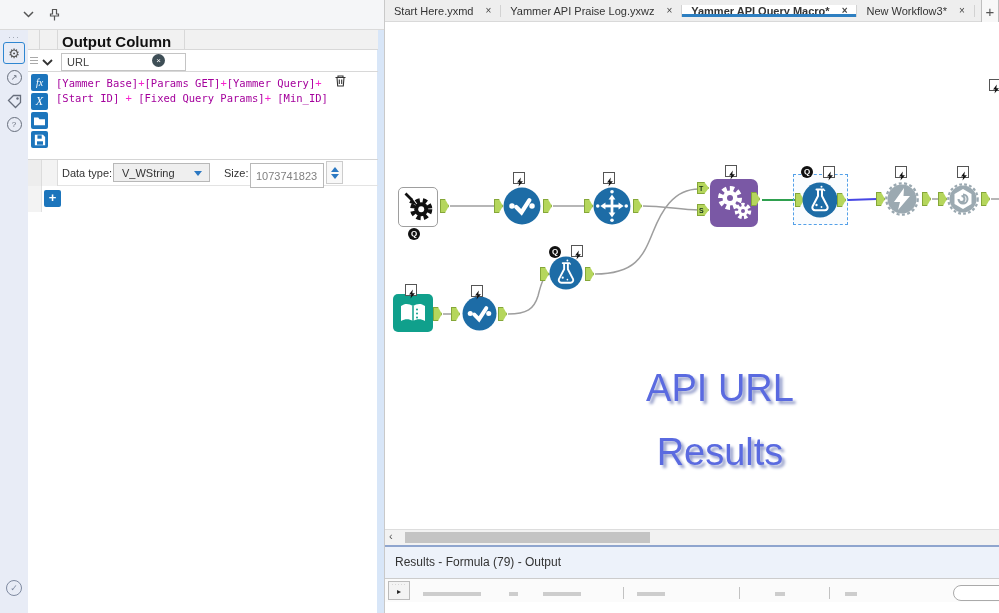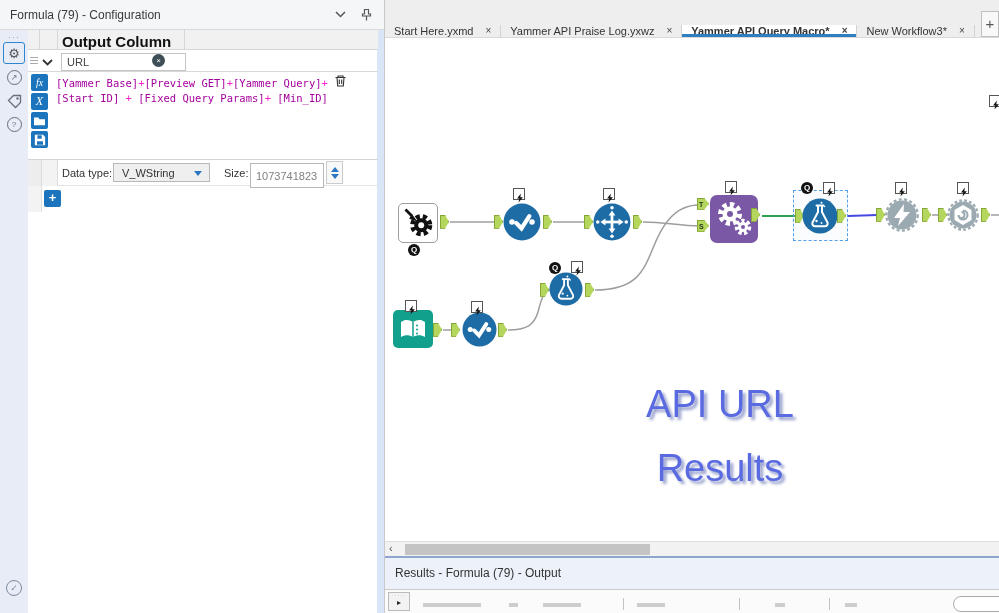--- a/index.html
+++ b/index.html
@@ -60,21 +60,21 @@
   .spinner { position:absolute; left:298px; top:1px; width:17px; height:23px; background:#f8f8f8; border:1px solid #ccc; display:flex; flex-direction:column; align-items:center; justify-content:center; gap:2px; }
   .tri-up { width:0; height:0; border-left:4px solid transparent; border-right:4px solid transparent; border-bottom:5px solid #2b78c2; }
   .tri-dn { width:0; height:0; border-left:4px solid transparent; border-right:4px solid transparent; border-top:5px solid #2b78c2; }
 
   .add-row { position:absolute; left:0; top:156px; width:350px; height:26px; }
   .add-gut { position:absolute; left:0; top:0; width:14px; height:26px; background:#f3f3f3; border-right:1px solid #e0e0e0; }
   .add-btn { position:absolute; left:16px; top:4px; width:17px; height:17px; background:#1c75bc; border-radius:2px; color:#fff; font-size:13px; font-weight:bold; text-align:center; line-height:16px; }
 
   
   .right-panel { width:614px; height:613px; display:flex; flex-direction:column; }
-  .tabbar { height:38px; background:#eeeeee; border-bottom:1px solid #d9d9d9; display:flex; align-items:flex-end; }
+  .tabbar { height:22px; background:#eeeeee; border-bottom:1px solid #d9d9d9; display:flex; align-items:center; }
   .tab { display:flex; align-items:center; padding:0 9px; border-right:1px solid #d2d2d2; font-size:11px; color:#333; position:relative; white-space:nowrap; }
   .tab .x { margin-left:12px; font-size:10px; color:#444; }
   .tab.active { background:#fff; font-weight:bold; }
   .tab.active::after { content:""; position:absolute; left:0; right:0; bottom:0; height:3px; background:#2d7fc1; }
   .newtab { width:27px; height:26px; margin:3px 0 0 6px; background:#f8f8f8; border:1px solid #bfbfbf; font-size:15px; color:#555; text-align:center; line-height:24px; }
 
   .canvas { position:relative; height:507px; background:#fff; overflow:hidden; }
   .wires { position:absolute; left:0; top:0; z-index:1; }
   .tool { position:absolute; z-index:2; }
   .badge-bolt { position:absolute; z-index:3; width:12px; height:12px; background:#fff; border:1px solid #555; }
@@ -98,21 +98,20 @@
   .sep { position:absolute; top:8px; width:1px; height:12px; background:#c2c2c2; }
   .rs-search { position:absolute; right:-18px; top:6px; width:64px; height:16px; border:1px solid #aaa; border-radius:8px; background:#fff; }
 </style>
 </head>
 <body>
 
 <div class="app">
 
   <div class="left-panel">
     <div class="config-header">
-      <span class="title">Formula (79) - Configuration</span>
       <span class="hdr-ico">
         <svg width="11" height="7" viewBox="0 0 11 7">
             <polyline points="1,1 5.5,5.5 10,1" fill="none" stroke="#555" stroke-width="1.5"></polyline>
           </svg>
       </span>
       <span class="hdr-ico">
         <svg width="13" height="14" viewBox="0 0 13 14">
             <path d="M4.5 1.5 h4 v4.5 h2 v2 h-8 v-2 h2 z M6.5 8 v4.5" fill="none" stroke="#555" stroke-width="1.2"></path>
           </svg>
       </span>
@@ -187,21 +186,21 @@
                 </svg>
             </div>
             <div class="fe-btn">
               <svg width="12" height="12" viewBox="0 0 14 14">
                   <path d="M1 1 h9.5 l2.5 2.5 V13 H1 z" fill="#fff"></path>
                   <rect x="4" y="1.5" width="5" height="4" fill="#1c75bc"></rect>
                   <rect x="3.5" y="8.5" width="7" height="4" fill="#1c75bc"></rect>
                 </svg>
             </div>
           </div>
-          <div class="code"><span class="var">[Yammer Base]</span><span class="op">+</span><span class="var">[Preview GET]</span><span class="op">+</span><span class="var">[Yammer Query]</span><span class="op">+</span><br><span class="var">[Start ID]</span><span class="op"> + </span><span class="var">[Fixed Query Params]</span><span class="op">+ </span><span class="var">[Min_ID]</span></div>
+          <div class="code"><span class="var">[Yammer Base]</span><span class="op">+</span><span class="var">[Params GET]</span><span class="op">+</span><span class="var">[Yammer Query]</span><span class="op">+</span><br><span class="var">[Start ID]</span><span class="op"> + </span><span class="var">[Fixed Query Params]</span><span class="op">+ </span><span class="var">[Min_ID]</span></div>
         </div>
 
         <div class="type-row">
           <div class="gut1"></div>
           <div class="gut2"></div>
           <span class="dt-label">Data type:</span>
           <div class="dt-select">
             <span>V_WString</span>
             <span class="dt-caret"></span>
           </div>

